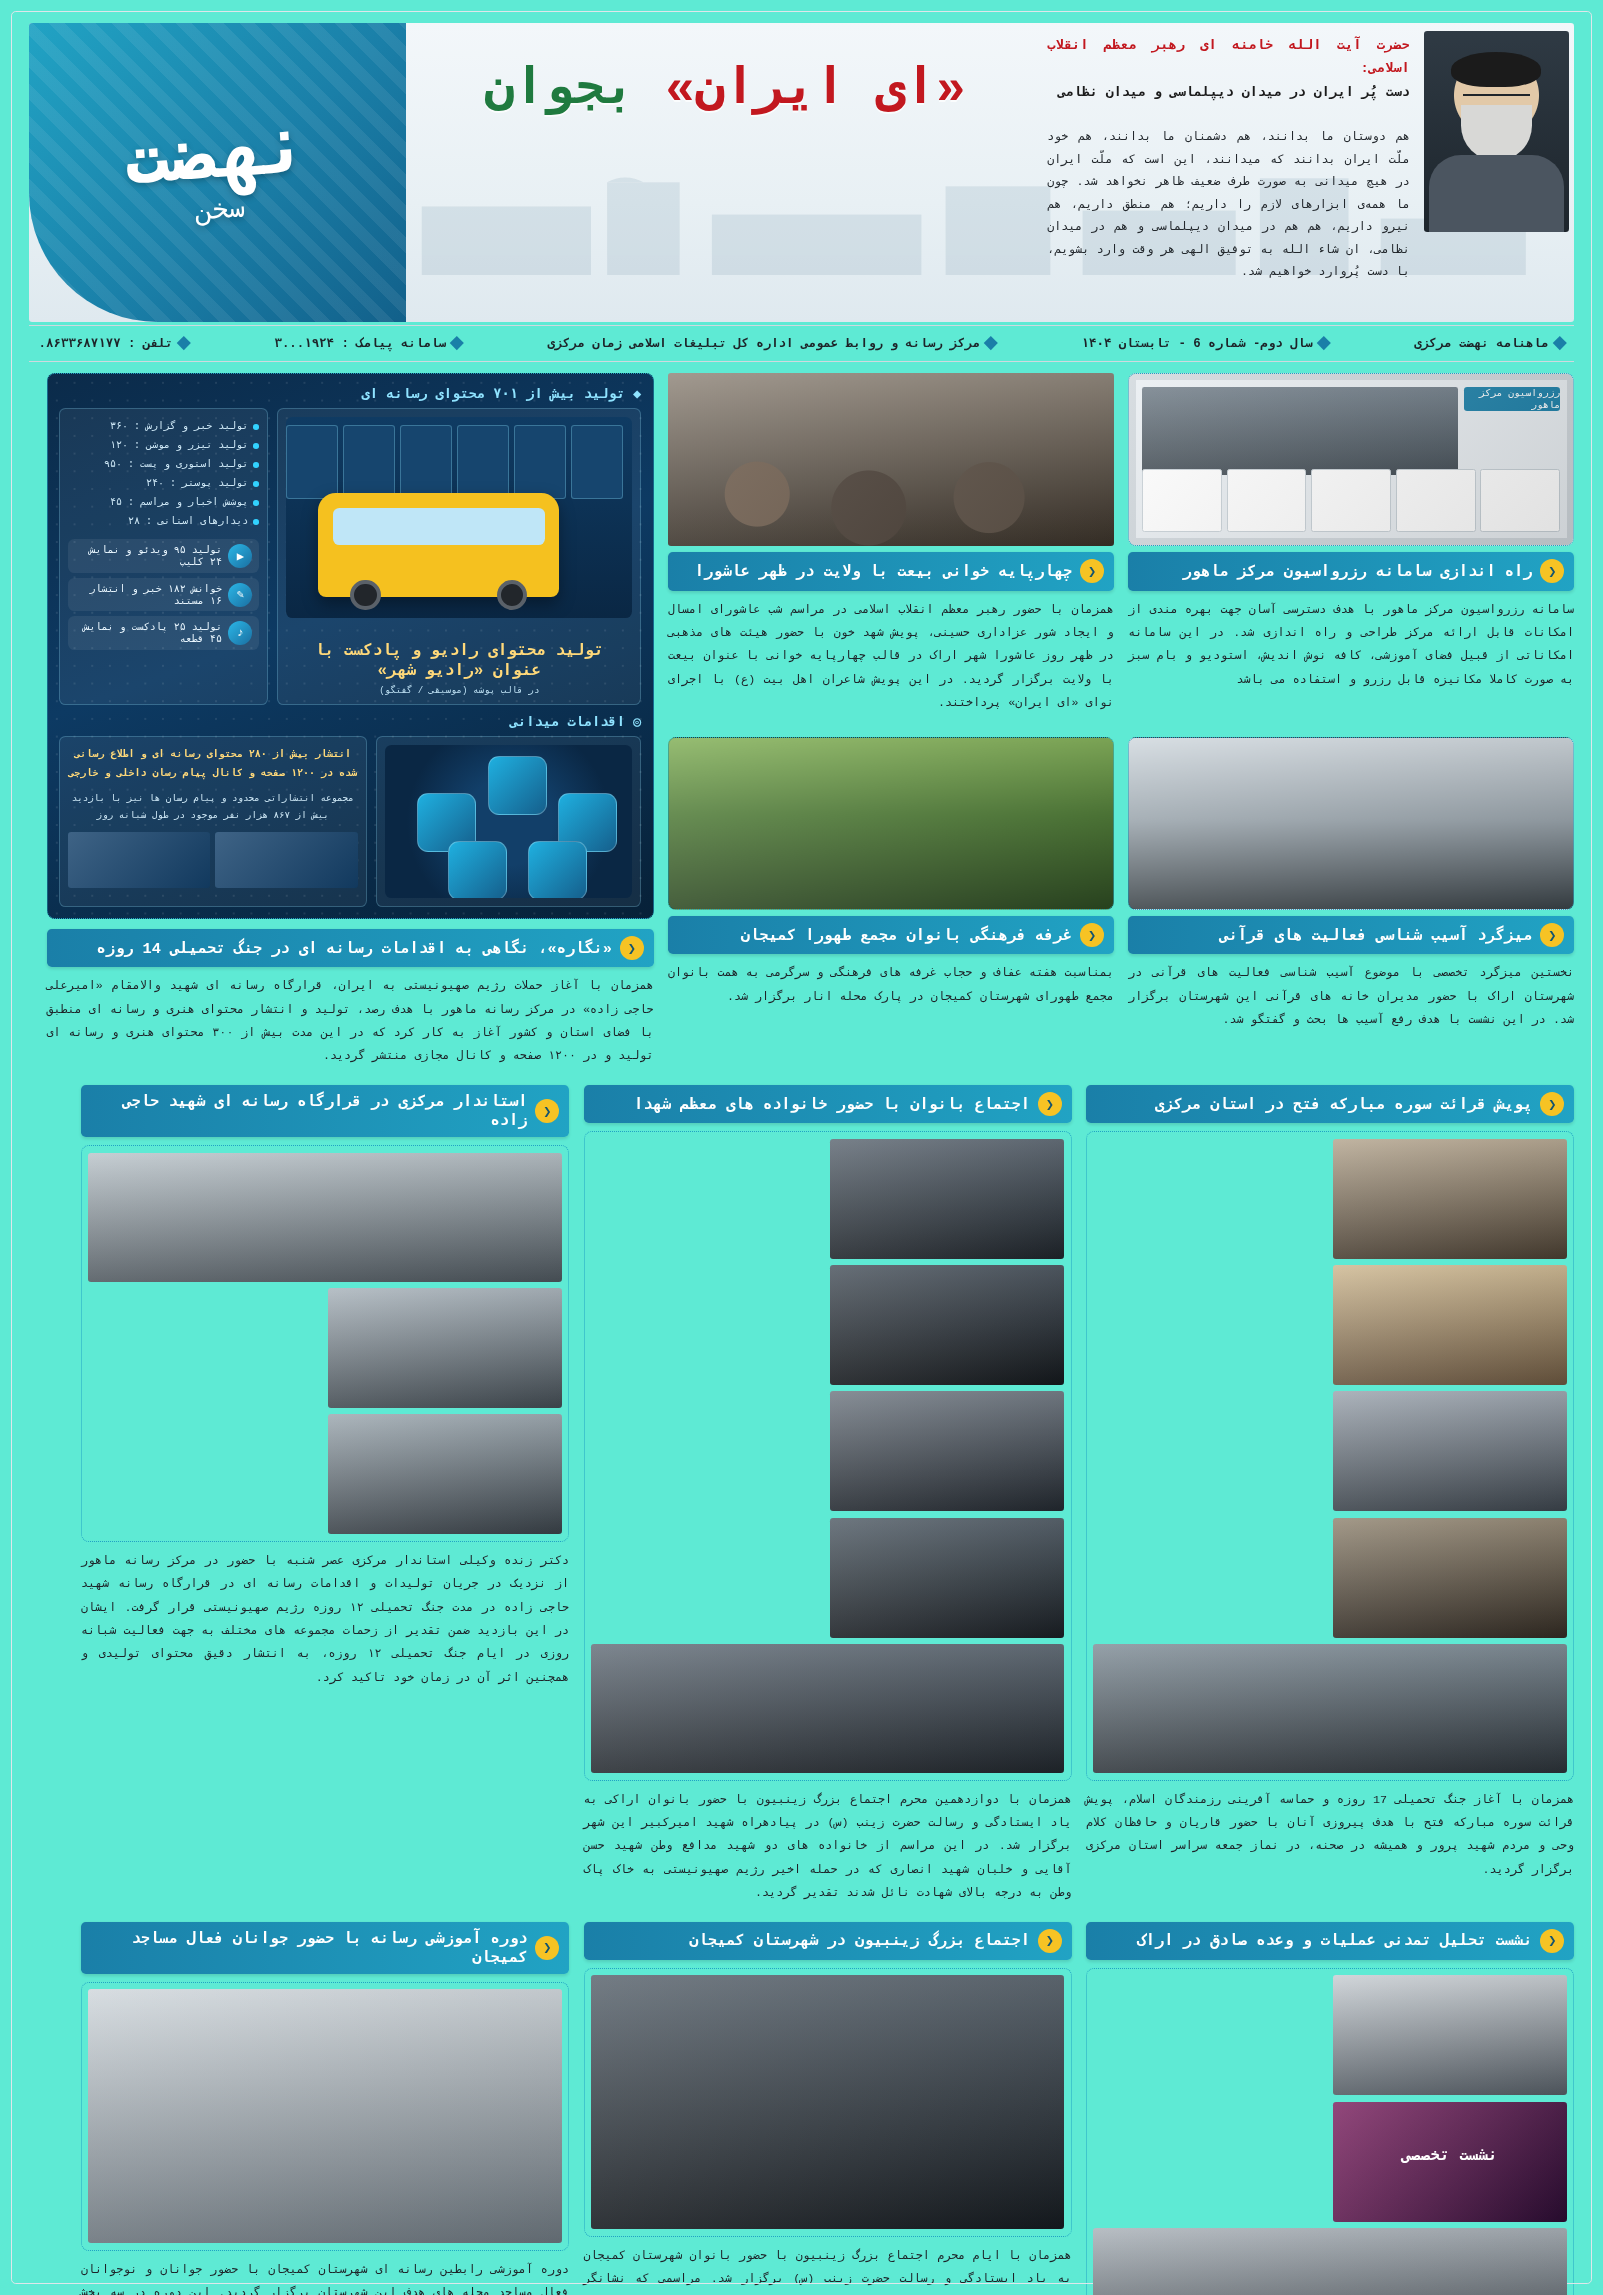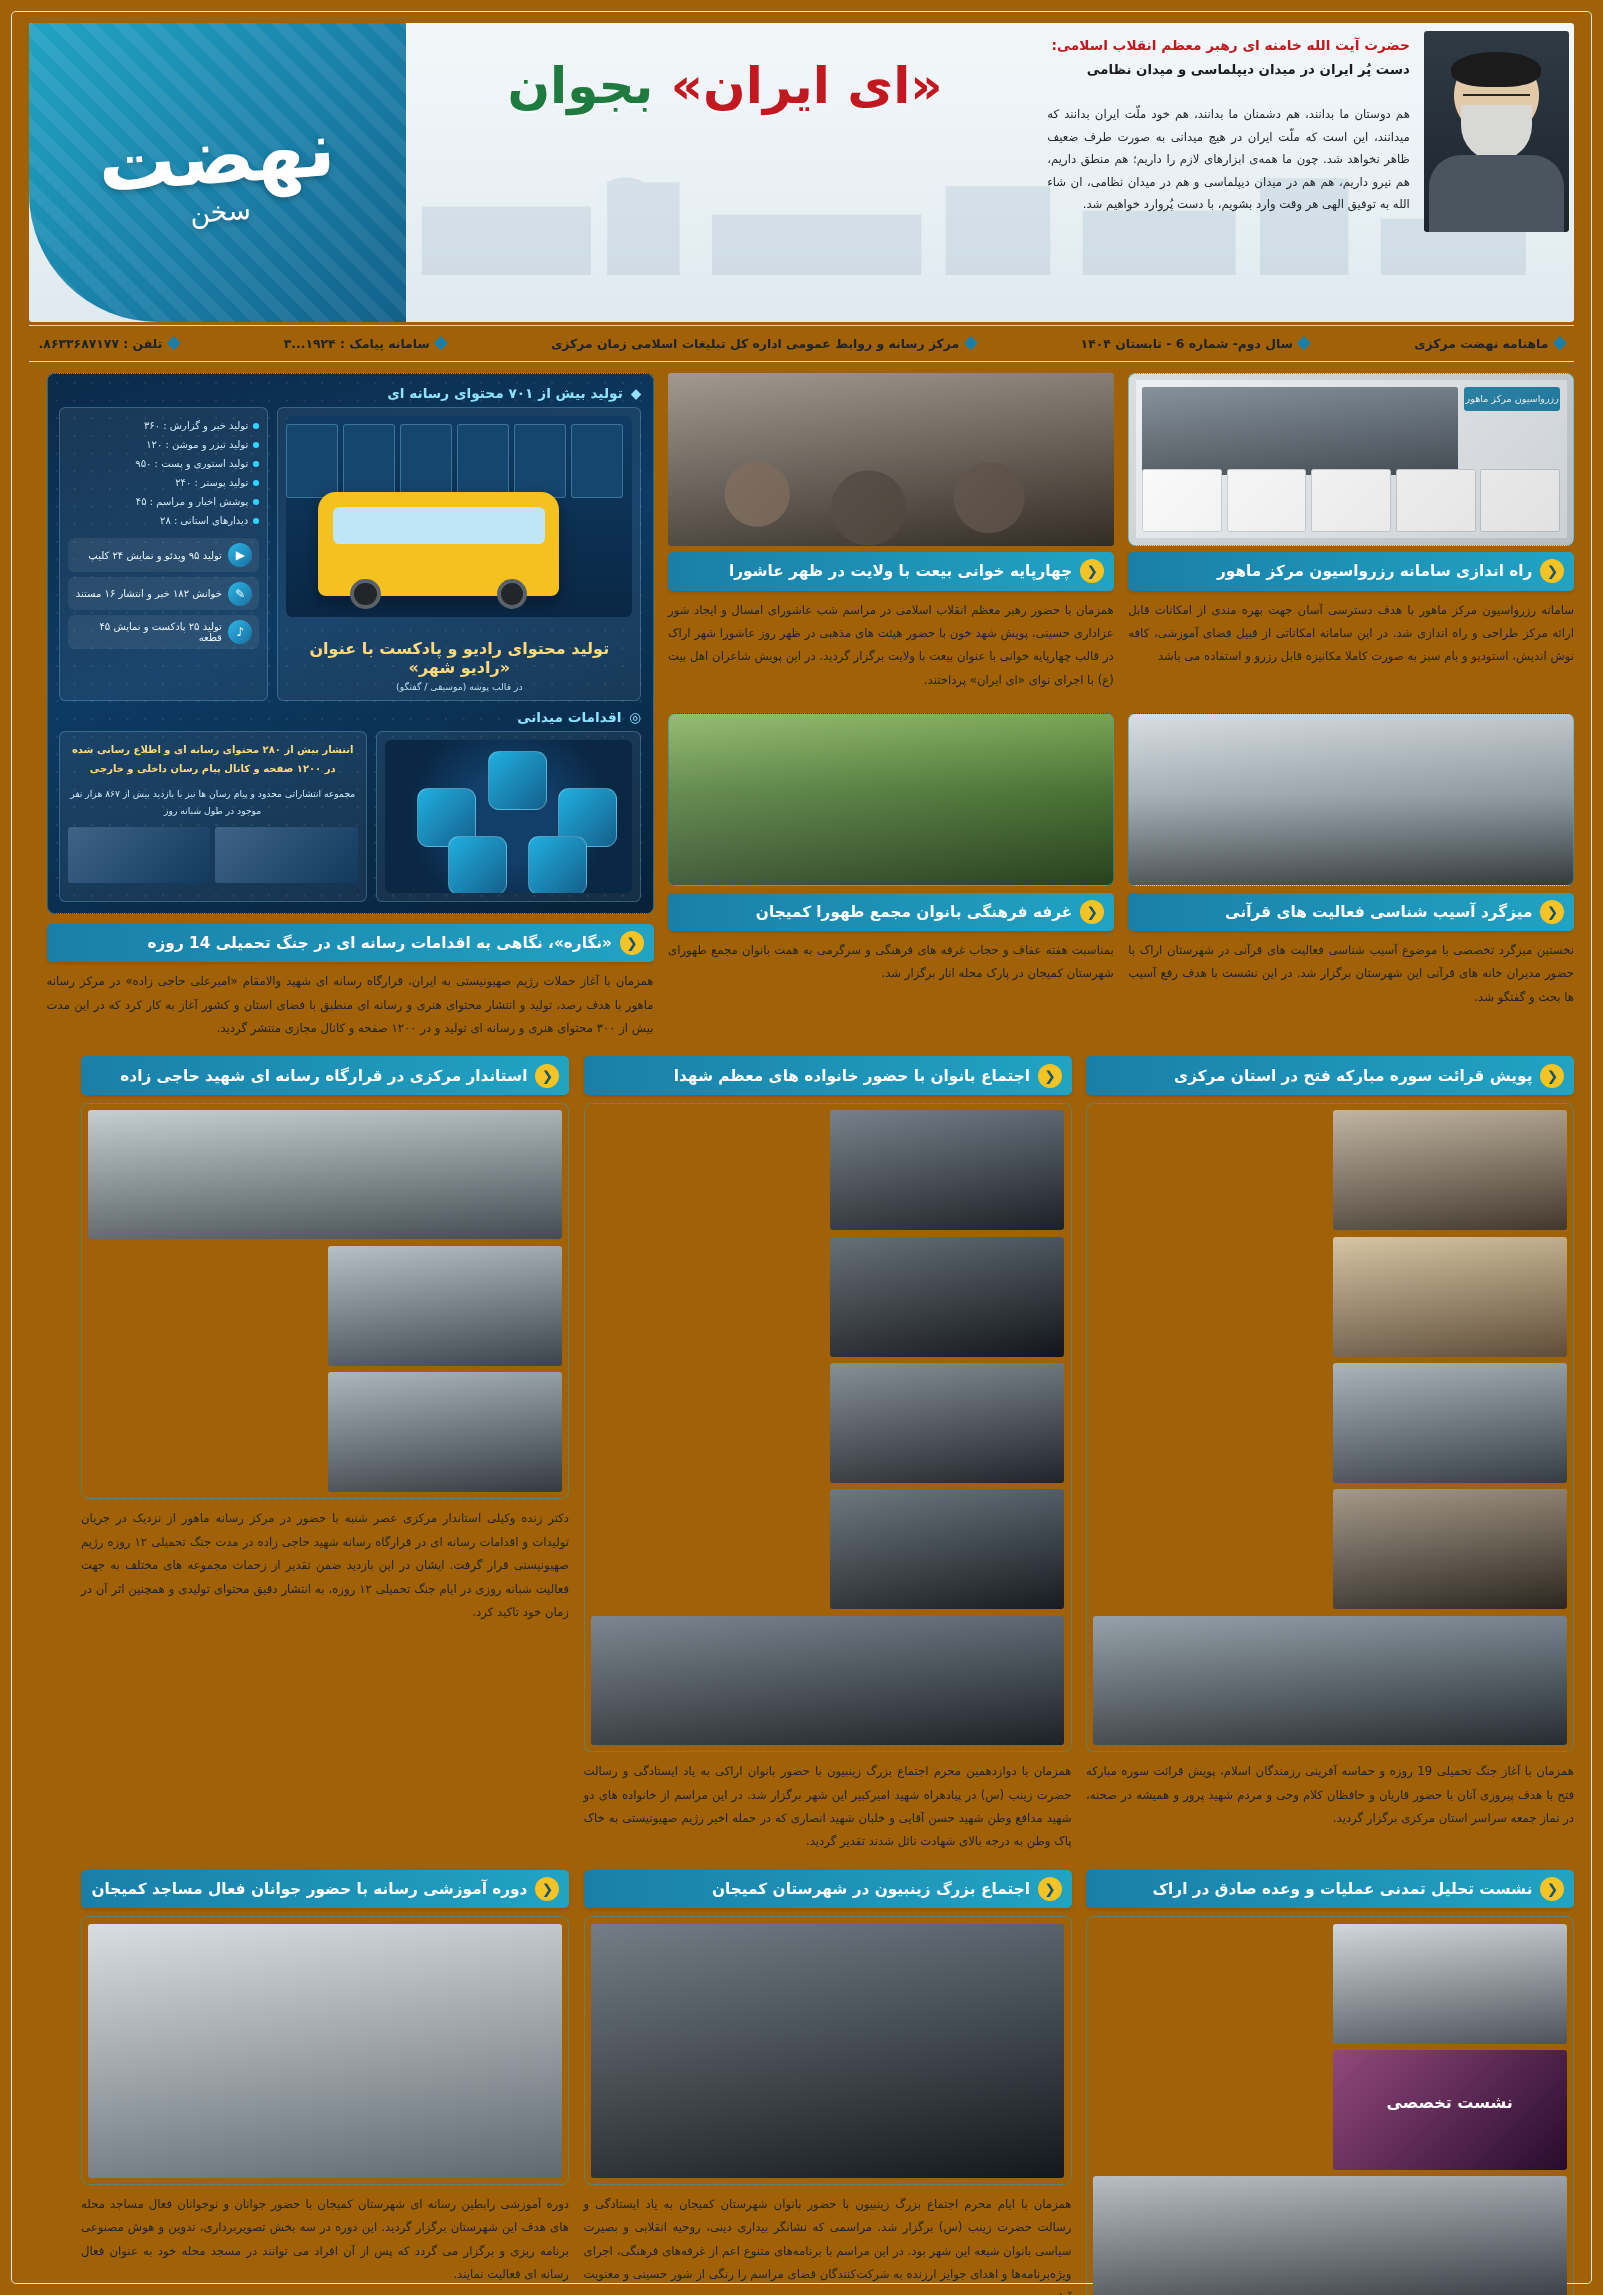--- a/index.html
+++ b/index.html
@@ -7,22 +7,23 @@
   body {
     width:1603px; height:2295px;
     background:#e9eef2;
     font-family:"DejaVu Sans", sans-serif;
     direction:rtl;
     overflow:hidden;
   }
   .page {
     position:relative;
     width:1603px; height:2295px;
-    background:#a16207;
+    background:#5eead4;
     padding:22.5px 29px 8px 29px;
+    font-family:Liberation Mono, monospace;
   }
   
   .page:before{
     content:"";
     position:absolute; left:11.2px; top:11.2px; right:11.2px; bottom:11.2px;
     border:1.6px solid #dfe6ea;
     border-radius:4.8px;
     pointer-events:none;
   }
 
@@ -597,21 +598,21 @@
         <span class="arrow">❮</span>
         <span>پویش قرائت سوره مبارکه فتح در استان مرکزی</span>
       </div>
       <div class="grid-photos dotted">
         <div class="ph" style="background:linear-gradient(180deg,#b3a48d,#4a3f32)"></div>
         <div class="ph" style="background:linear-gradient(180deg,#cdb78f,#6b5740)"></div>
         <div class="ph" style="background:linear-gradient(180deg,#9aa3ad,#3c444c)"></div>
         <div class="ph" style="background:linear-gradient(180deg,#8f836f,#322b23)"></div>
         <div class="ph wide" style="background:linear-gradient(180deg,#7e8c96,#2b3238)"></div>
       </div>
-      <div class="body-text">همزمان با آغاز جنگ تحمیلی 19 روزه و حماسه آفرینی رزمندگان اسلام، پویش قرائت سوره مبارکه فتح با هدف پیروزی آنان با حضور قاریان و حافظان کلام وحی و مردم شهید پرور و همیشه در صحنه، در نماز جمعه سراسر استان مرکزی برگزار گردید.</div>
+      <div class="body-text">همزمان با آغاز جنگ تحمیلی 17 روزه و حماسه آفرینی رزمندگان اسلام، پویش قرائت سوره مبارکه فتح با هدف پیروزی آنان با حضور قاریان و حافظان کلام وحی و مردم شهید پرور و همیشه در صحنه، در نماز جمعه سراسر استان مرکزی برگزار گردید.</div>
     </div>
 
     <div class="c3">
       <div class="headline">
         <span class="arrow">❮</span>
         <span>اجتماع بانوان با حضور خانواده های معظم شهدا</span>
       </div>
       <div class="grid-photos dotted">
         <div class="ph" style="background:linear-gradient(180deg,#5a6570,#1f252b)"></div>
         <div class="ph" style="background:linear-gradient(180deg,#46505a,#14181c)"></div>

